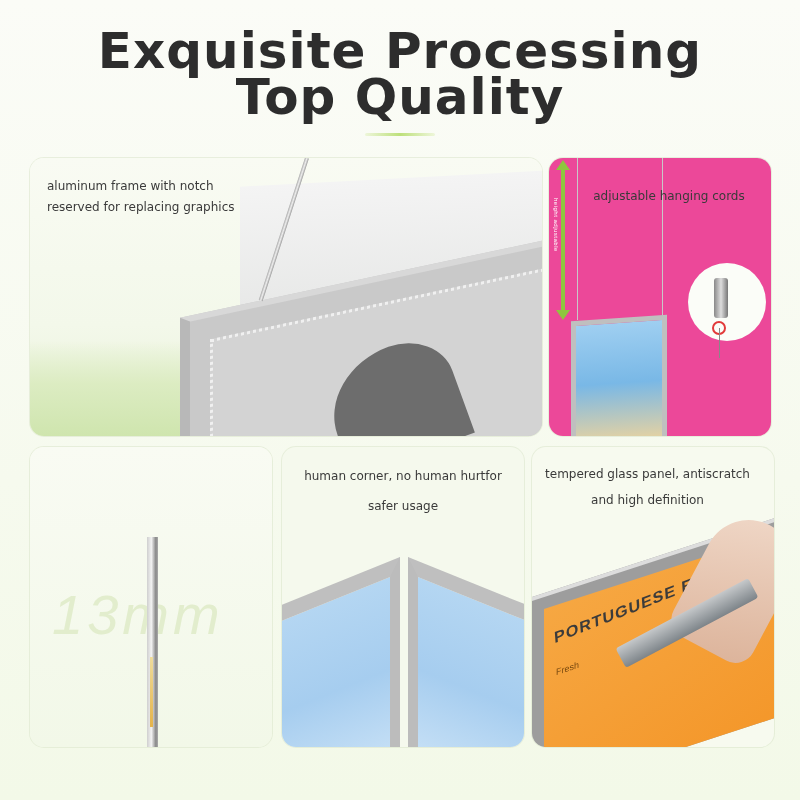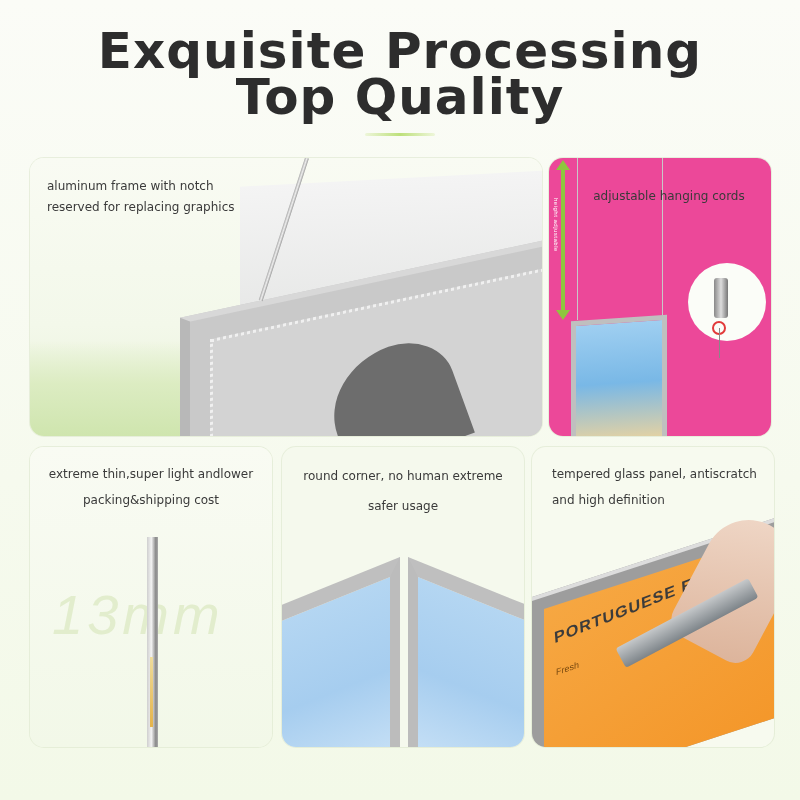--- a/index.html
+++ b/index.html
@@ -168,32 +168,31 @@
   <div class="clip-bg"></div>
   <div class="clip"></div>
   <div class="clip-ring"></div>
   <div class="clip-wire"></div>
   <div class="card-text" style="left:30px; top:28px; width:180px; text-align:center;">adjustable hanging cords</div>
 </div>
 
 <div class="card" id="c3">
   <div class="big">13mm</div>
   <div class="thin"></div>
-  <div class="card-text" style="left:10px; top:14px; width:222px; text-align:center; line-height:26px;">extreme thin,super light andlower packing&amp;shipping cost</div>
 </div>
 
 <div class="card" id="c4">
   <div class="frame-half left"></div>
   <div class="frame-half right"></div>
-  <div class="card-text" style="left:8px; top:14px; width:226px; text-align:center; line-height:30px;">round corner, no human extreme safer usage</div>
+  <div class="card-text" style="left:8px; top:14px; width:226px; text-align:center; line-height:30px;">human corner, no human hurtfor safer usage</div>
 </div>
 
 <div class="card" id="c5">
   <div class="plate">
     <div class="poster">
       <div class="poster-title">PORTUGUESE EGG TART</div>
       <div class="poster-sub">Fresh</div>
     </div>
   </div>
   <div class="hand"></div>
   <div class="knife"></div>
-  <div class="card-text" style="left:20px; top:14px; width:215px; line-height:26px;">tempered glass panel, antiscratch and high definition</div>
+  <div class="card-text" style="left:8px; top:14px; width:215px; line-height:26px;text-align:center;">tempered glass panel, antiscratch and high definition</div>
 </div>
 
 </body></html>

